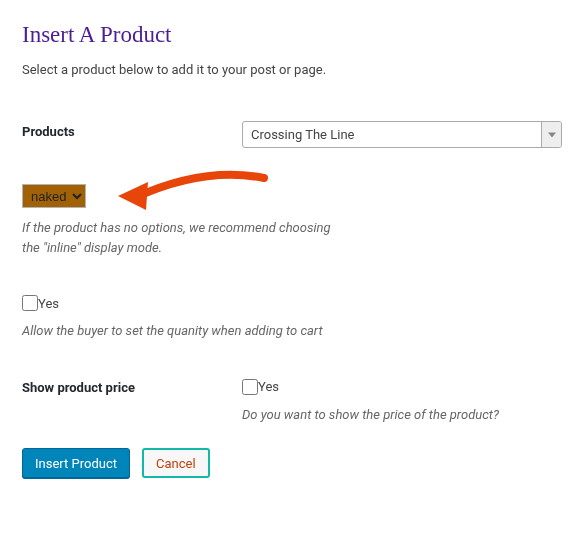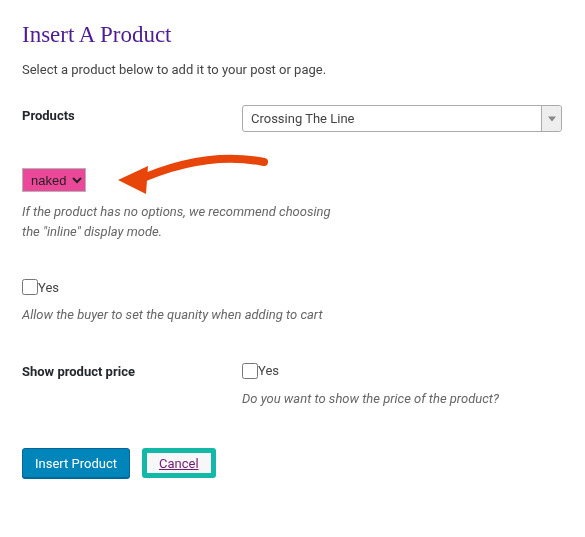--- a/index.html
+++ b/index.html
@@ -15,21 +15,21 @@
   h1.title {
     font-family: Georgia, "Times New Roman", serif;
     font-weight: 400;
     font-size: 23px;
     color: #4c1d95;
     margin: 2px 0 6px 0;
   }
   p.subtitle {
     font-size: 13px;
     color: #454545;
-    margin: 14px 0 28px 0;
+    margin: 14px 0 44px 0;
   }
   .row {
     display: flex;
     align-items: flex-start;
     margin-bottom: 36px;
   }
   .row .label-col {
     width: 220px;
     flex: 0 0 220px;
     padding-top: 3px;
@@ -64,21 +64,21 @@
     border-top-right-radius: 3px;
     border-bottom-right-radius: 3px;
     display: flex; align-items: center; justify-content: center;
   }
   .select2 .arrow svg { width: 8px; height: 6px; }
   select.native {
     font-size: 13px;
     height: 24px;
     padding: 0 2px 0 4px;
     border: 1px solid #b4b4b4;
-    background: #ec4899;
+    background: #a16207;
     color: #222;
   }
   .hint {
     font-style: italic;
     color: #666;
     font-size: 13px;
     margin-top: 10px;
     line-height: 1.5;
     max-width: 320px;
   }
@@ -111,23 +111,22 @@
     cursor: pointer;
   }
   .btn-primary {
     background: #0085ba;
     border: 1px solid #006799;
     color: #fff;
     box-shadow: 0 1px 0 #006799;
   }
   .btn-secondary {
     background: #f7f7f7;
-    border: 5px solid #14b8a6;
-    color: #701a75;
-    text-decoration: underline;
+    border: 2px solid #14b8a6;
+    color: #c2410c;
   }
   .arrow-annotation {
     position: absolute;
     left: 92px;
     top: -14px;
     pointer-events: none;
   }
 </style>
 </head>
 <body>
@@ -170,21 +169,21 @@
 <div class="row">
   <div class="field-col">
     <div class="checkline">
       <input type="checkbox" style="">
       <span>Yes</span>
     </div>
     <div class="hint">Allow the buyer to set the quanity when adding to cart</div>
   </div>
 </div>
 
-<div class="row" style="margin-bottom:40px;">
+<div class="row" style="margin-bottom:24px;">
   <div class="label-col">
     <label>Show product price</label>
   </div>
   <div class="field-col">
     <div class="checkline">
       <input type="checkbox" style="">
       <span>Yes</span>
     </div>
     <div class="hint">Do you want to show the price of the product?</div>
   </div>

